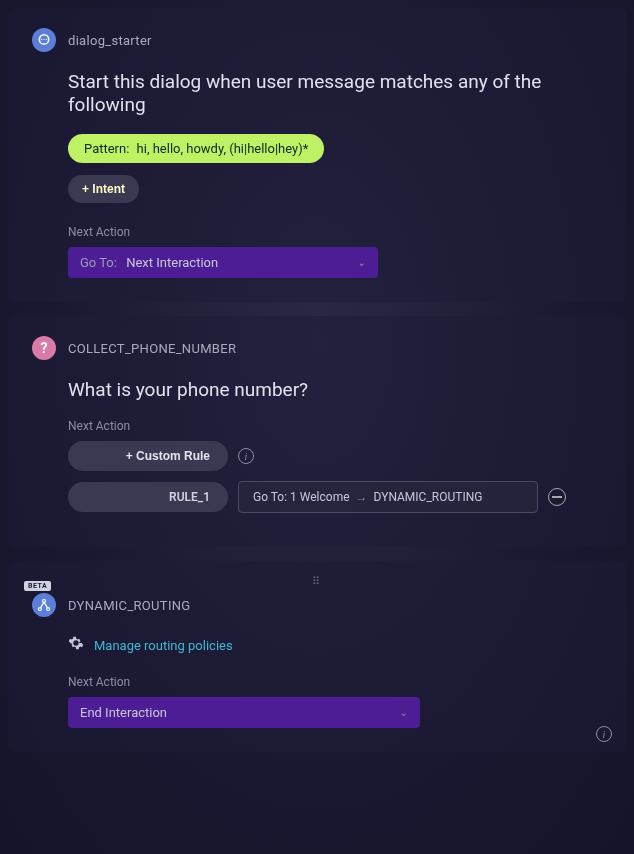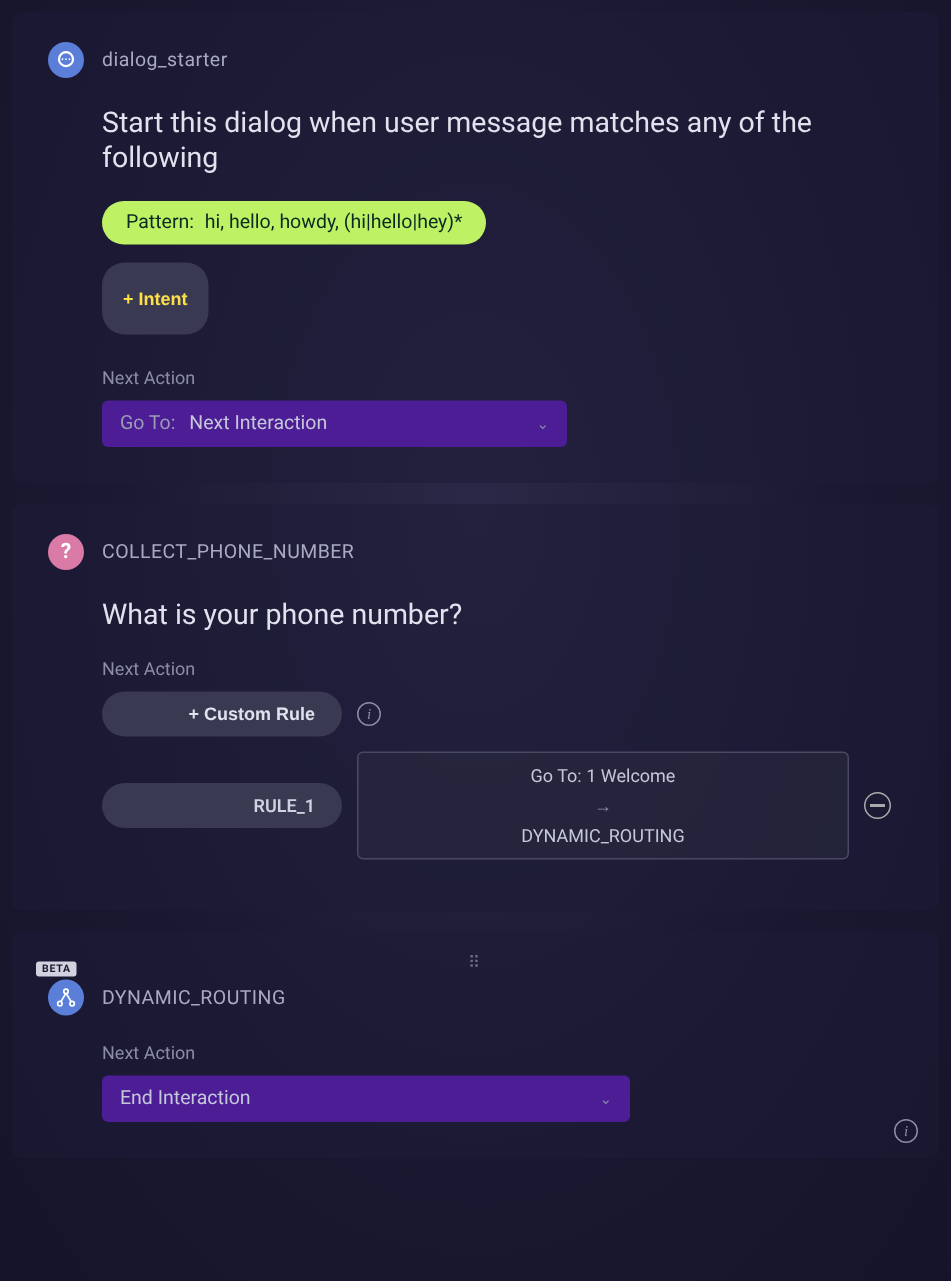--- a/index.html
+++ b/index.html
@@ -55,23 +55,23 @@
   background: #bef264;
   color: #0a2a22;
   padding: 7px 16px;
   border-radius: 16px;
   font-size: 13px;
   margin-bottom: 12px;
 }
 .pattern-pill .plabel { margin-right: 4px; }
 .intent-btn {
   background: #3a3952;
-  color: #fde047;
+  color: #fef9c3;
   border: none;
-  padding: 17px 14px;
+  padding: 7px 14px;
   border-radius: 15px;
   font-size: 12px;
   font-weight: 600;
   cursor: pointer;
   margin-bottom: 22px;
   display: inline-block;
 }
 .section-label {
   font-size: 12px;
   color: #8a8da5;
@@ -137,22 +137,21 @@
 .goto-pill {
   background: rgba(42, 41, 64, 0.6);
   border: 1px solid #4a4965;
   border-radius: 4px;
   padding: 8px 14px;
   font-size: 12px;
   color: #c5c8da;
   display: flex;
   align-items: center;
   gap: 6px;
-  width: 328px;
-  flex-direction: column;
+  width: 300px;
 }
 .arrow-sep { color: #8a8da5; }
 .remove-circle {
   width: 18px;
   height: 18px;
   border: 1.5px solid #aaa;
   border-radius: 50%;
   display: flex;
   align-items: center;
   justify-content: center;
@@ -277,20 +276,28 @@
           <circle cx="5" cy="19" r="2.5"></circle>
           <circle cx="19" cy="19" r="2.5"></circle>
           <line x1="12" y1="7" x2="6" y2="17"></line>
           <line x1="12" y1="7" x2="18" y2="17"></line>
         </svg>
       </div>
     </div>
     <div class="card-title">DYNAMIC_ROUTING</div>
   </div>
   <div class="node-body">
+    <div class="link-row">
+      <span class="gear-icon">
+        <svg width="16" height="16" viewBox="0 0 24 24" fill="#c5c8da">
+          <path d="M12 8a4 4 0 100 8 4 4 0 000-8zm9 4a7 7 0 01-.1 1.2l2.1 1.6-2 3.5-2.5-1a7 7 0 01-2 1.2l-.4 2.7h-4l-.4-2.7a7 7 0 01-2-1.2l-2.5 1-2-3.5 2.1-1.6A7 7 0 013 12a7 7 0 01.1-1.2L1 9.2l2-3.5 2.5 1a7 7 0 012-1.2L7.9 2.8h4l.4 2.7a7 7 0 012 1.2l2.5-1 2 3.5-2.1 1.6c.1.4.1.8.1 1.2z"></path>
+        </svg>
+      </span>
+      <span class="link-text">Manage routing policies</span>
+    </div>
     <div class="section-label">Next Action</div>
     <div class="select-row wide">
       <span>End Interaction</span>
       <span class="chev">⌄</span>
     </div>
   </div>
   <div class="card-info-corner">
     <div class="info-icon">i</div>
   </div>
 </div>

